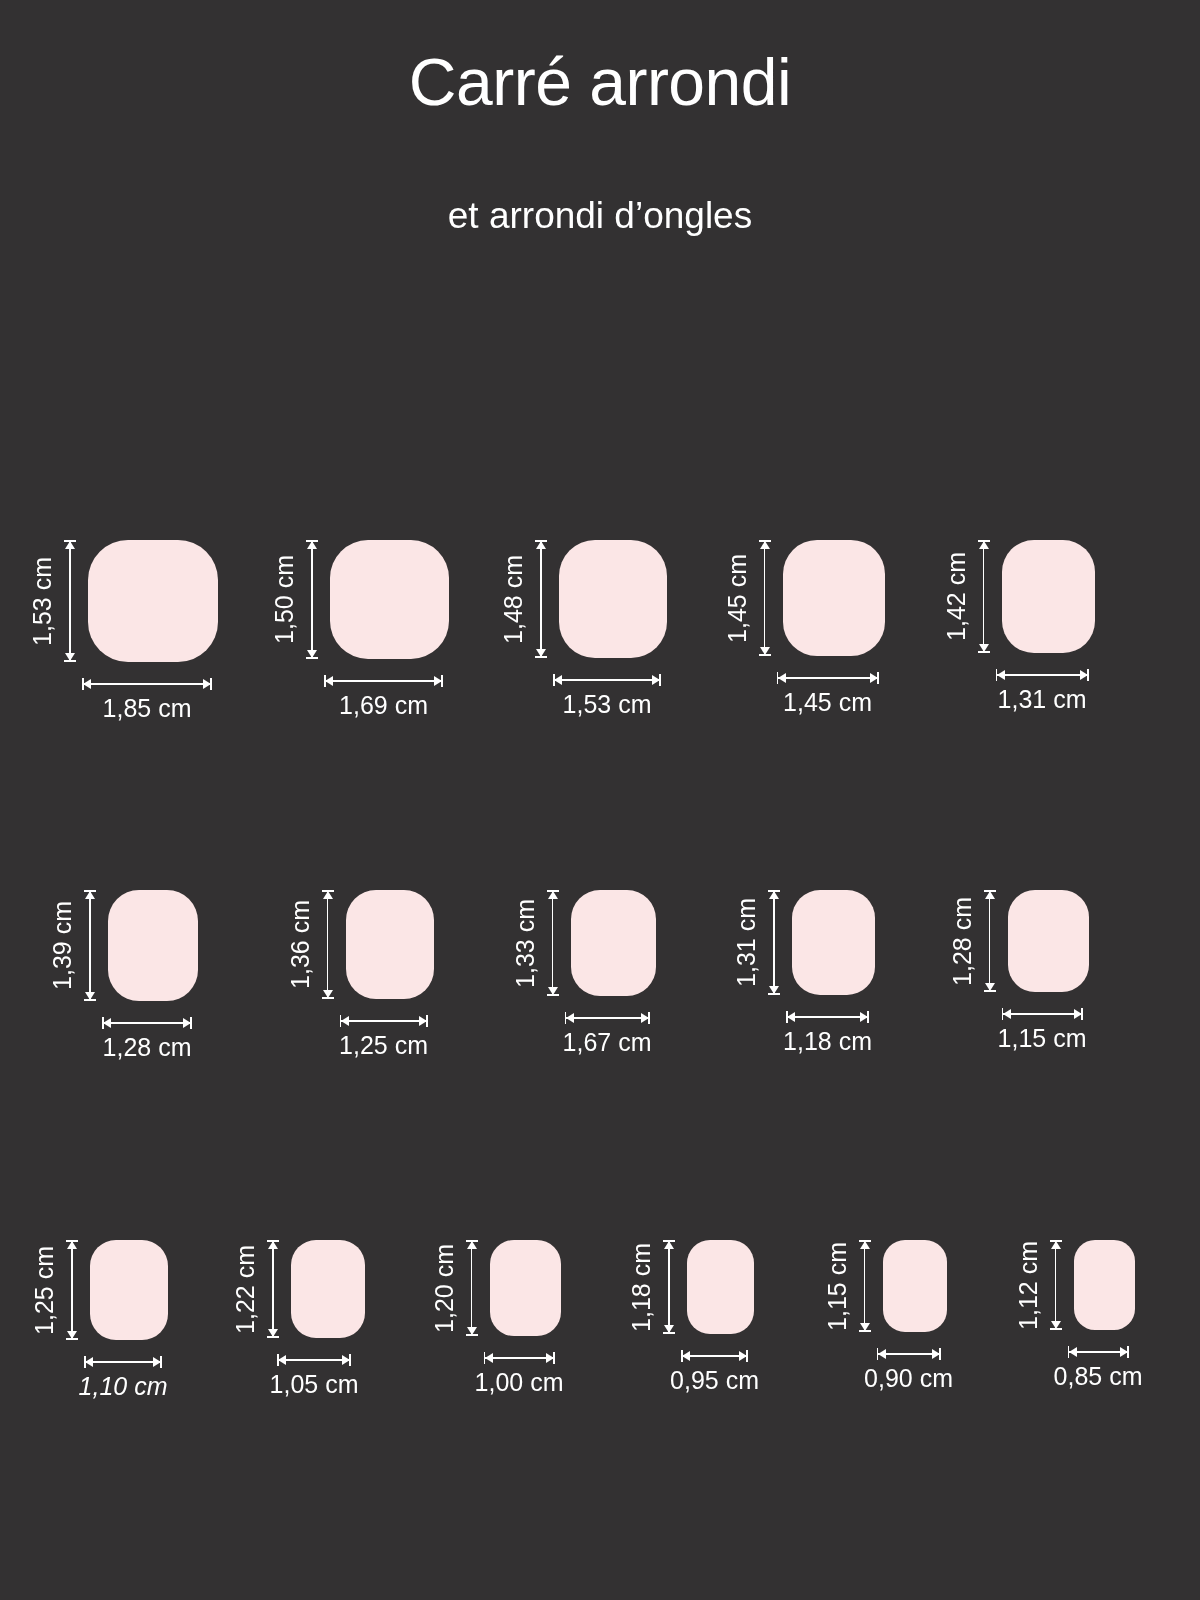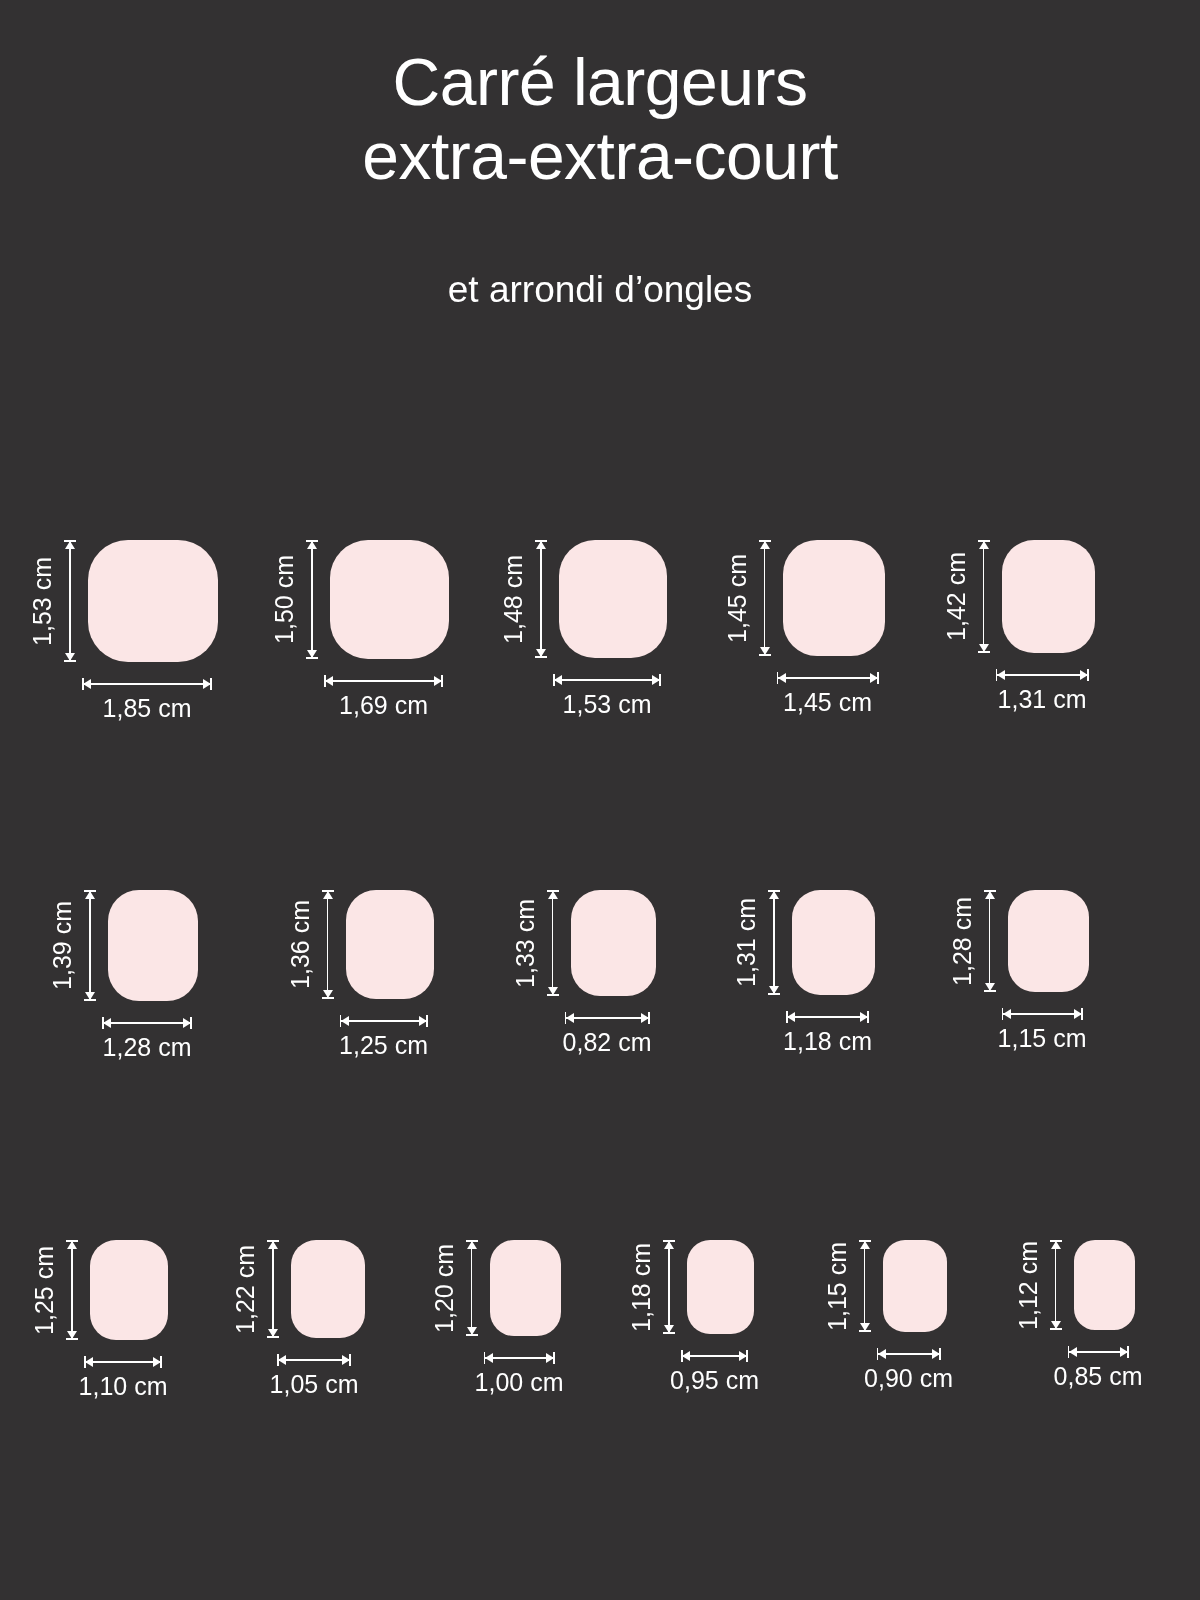--- a/index.html
+++ b/index.html
@@ -173,22 +173,21 @@
     margin-top: 6px;
     white-space: nowrap;
     line-height: 1;
   }
 </style>
 </head>
 <body>
 
 <div class="header">
   <h1 class="title">
-    <span>Carré largeurs</span><br>
-    <span>extra-extra-court</span>
+    <span>Carré arrondi</span><br>
   </h1>
   <p class="subtitle">
     <br>
     <span>et arrondi d’ongles</span>
   </p>
 </div>
 
 <div class="grid" id="grid">
     <div class="row">
       <div class="cell" style="width: 248px;">
@@ -383,21 +382,21 @@
           <div class="nail" style="width: 85px; height: 106px; border-radius: 29px; background: rgb(251, 230, 230);"></div>
         </div>
         <div class="hmeasure" style="margin-left: 46px;">
           <div class="harrow" style="width: 85px;">
             <span class="line"></span>
             <span class="cap left"></span>
             <span class="cap right"></span>
             <span class="head left"></span>
             <span class="head right"></span>
           </div>
-          <span class="hlabel">0,82 cm</span>
+          <span class="hlabel">1,67 cm</span>
         </div>
       </div>
       <div class="cell" style="width: 219px;">
         <div class="cell-top">
           <div class="vmeasure">
             <span class="vlabel">1,31 cm</span>
             <div class="varrow" style="height: 105px;">
               <span class="line"></span>
               <span class="cap top"></span>
               <span class="cap bottom"></span>
@@ -452,21 +451,21 @@
             <div class="varrow" style="height: 100px;">
               <span class="line"></span>
               <span class="cap top"></span>
               <span class="cap bottom"></span>
               <span class="head top"></span>
               <span class="head bottom"></span>
             </div>
           </div>
           <div class="nail" style="width: 78px; height: 100px; border-radius: 26px; background: rgb(251, 230, 230);"></div>
         </div>
-        <div class="hmeasure" style="margin-left: 46px;">
+        <div class="hmeasure" style="margin-left: 46px; font-style: italic;">
           <div class="harrow" style="width: 78px;">
             <span class="line"></span>
             <span class="cap left"></span>
             <span class="cap right"></span>
             <span class="head left"></span>
             <span class="head right"></span>
           </div>
           <span class="hlabel">1,10 cm</span>
         </div>
       </div>

